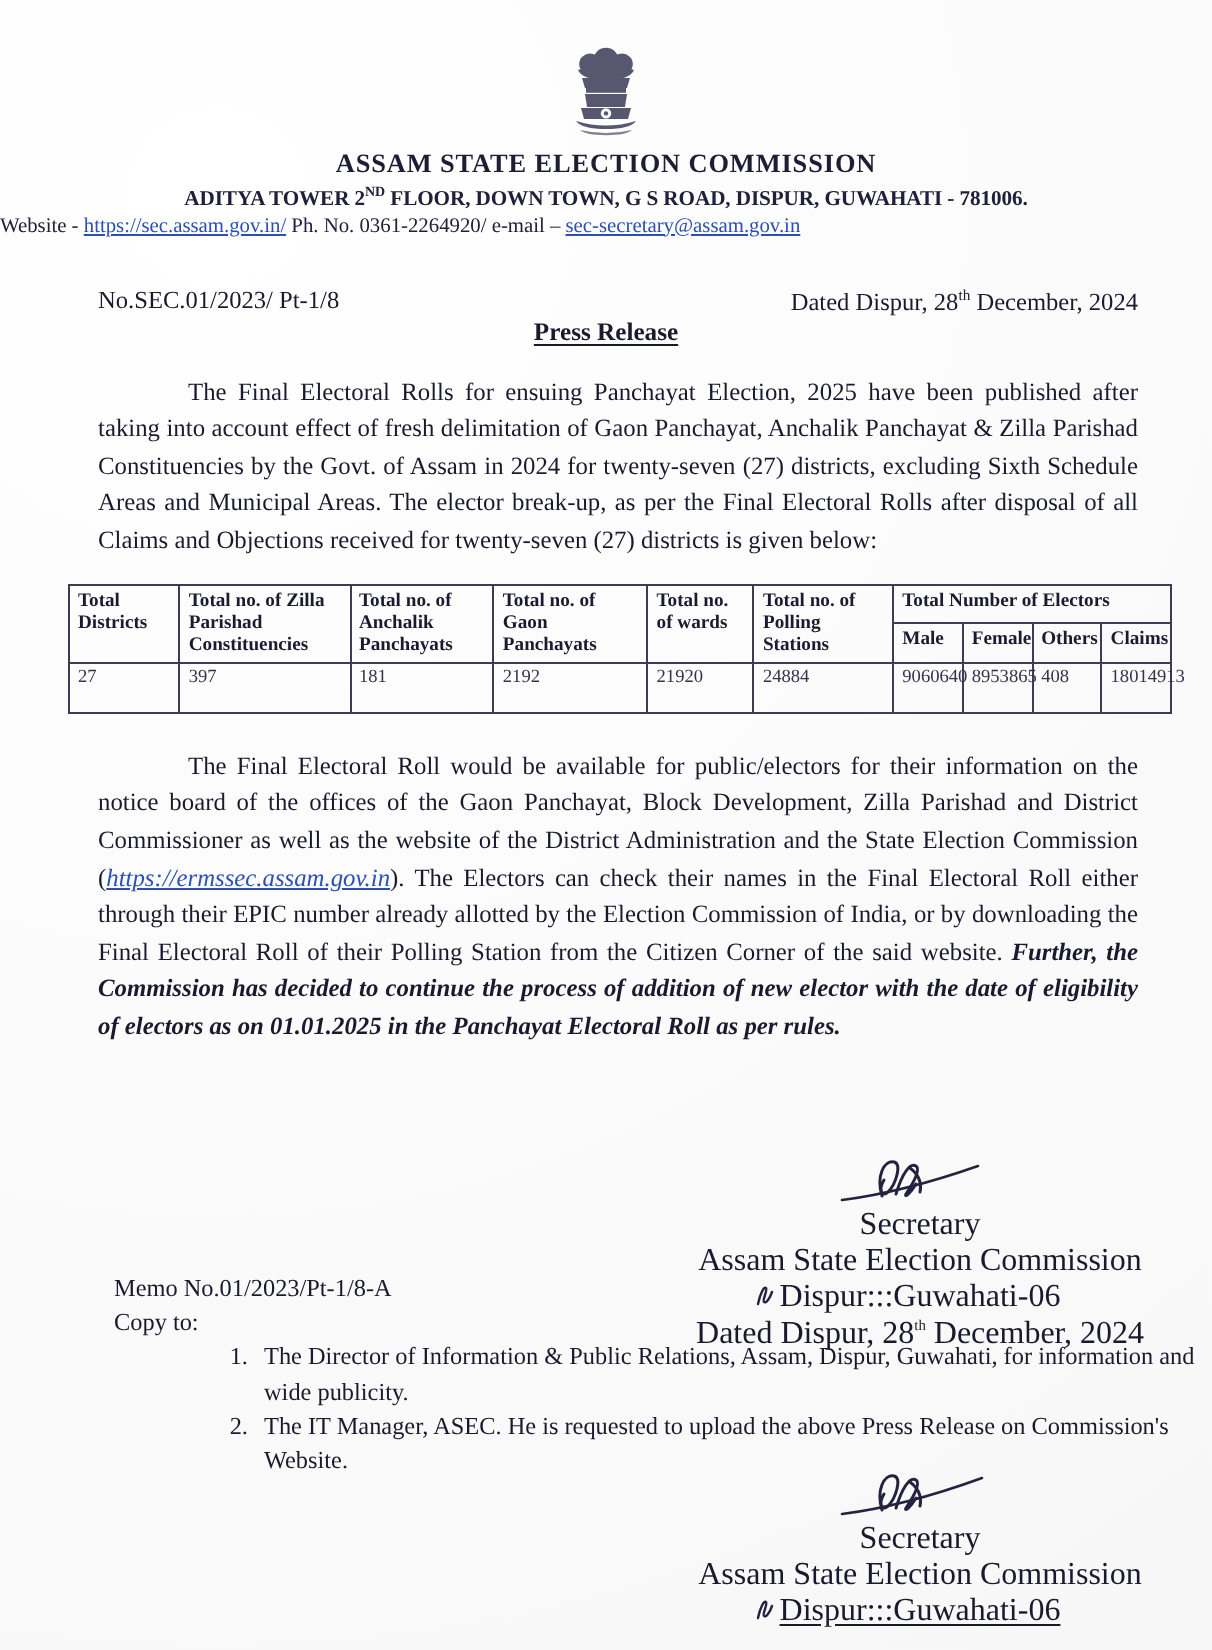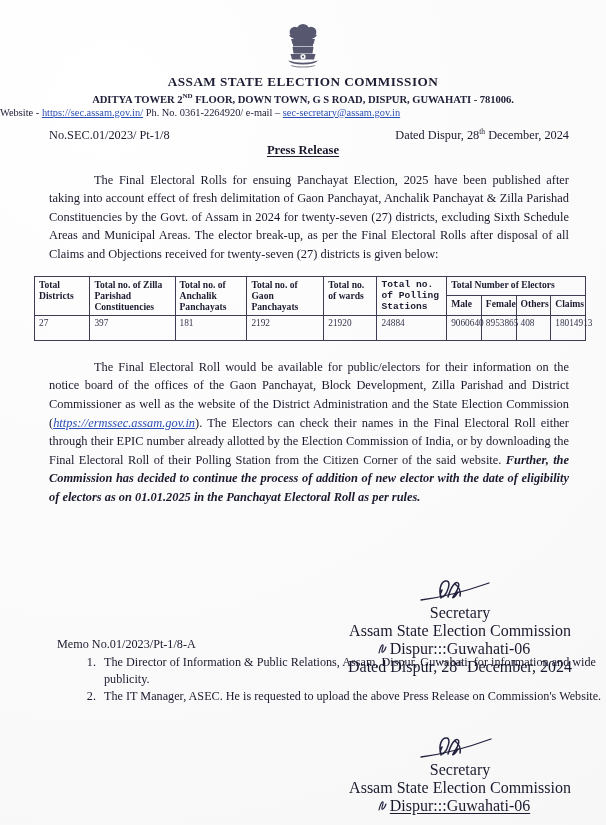--- a/index.html
+++ b/index.html
@@ -66,22 +66,22 @@
   }
   .lnk-mail {
     color: #2a4fb5;
     text-decoration: underline;
   }
 
   
   .refline {
     display: flex;
     justify-content: space-between;
-    align-items: flex-end;
-    margin: 9px 37px 0 49px;
+    align-items: center;
+    margin: 24px 37px 0 49px;
     font-size: 12.3px;
   }
   .refline sup { font-size: 7.6px; vertical-align: super; }
 
   
   .press-title {
     text-align: center;
     font-size: 12.6px;
     font-weight: 700;
     text-decoration: underline;
@@ -127,21 +127,21 @@
     font-weight: 400;
     color: #33334d;
     height: 20px;
     font-size: 9.3px;
   }
   .c0 { width: 8.6%; }
   .c1 { width: 14.0%; }
   .c2 { width: 11.6%; }
   .c3 { width: 12.5%; }
   .c4 { width: 8.2%; }
-  .c5 { width: 11.2%; font-family: Liberation Mono, monospace; }
+  .c5 { width: 11.2%; }
   .c6 { width: 10.2%; }
   .c7 { width: 10.2%; }
   .c8 { width: 6.9%; }
   .c9 { width: 12.0%; }
   .sig-scrawl {
     position: relative;
     height: 26px;
     width: 150px;
     margin: 0 auto;
   }
@@ -167,21 +167,21 @@
     font-size: 12.2px;
     line-height: 16.6px;
   }
   .copyto { margin-top: 0px; }
   ol.copies {
     margin: 1px 0 0 0;
     padding-left: 42px;
     font-size: 12.2px;
     line-height: 17.4px;
   }
-  ol.copies li { padding-left: 5px; margin-bottom: 0px; }
+  ol.copies li { padding-left: 5px; margin-bottom: 0px; margin-left: 28px; }
 </style>
 </head>
 <body>
 
 <div class="page">
 
   <div class="emblem-wrap">
     <span class="emblem">
       <svg width="44" height="48" viewBox="0 0 44 48" aria-hidden="true">
         <g fill="#4a4a63" opacity="0.92">
@@ -284,20 +284,21 @@
         <svg width="12" height="13" viewBox="0 0 12 13" aria-hidden="true">
           <path d="M2 11 C3 6, 5 2, 6 3 C7 4, 4 9, 5 10 C6 11, 8 8, 9 5" fill="none" stroke="#23233f" stroke-width="1.2" stroke-linecap="round"></path>
         </svg>
       </span><span>Dispur:::Guwahati-06</span>
     </span></div>
     <div class="sigline sig-dated"><span>Dated Dispur, 28</span><sup>th</sup><span> December, 2024</span></div>
   </div>
 
   <div class="memo">
     <div>Memo No.01/2023/Pt-1/8-A</div>
+    <div class="copyto">Copy to:</div>
     <ol class="copies">
       <li>The Director of Information &amp; Public Relations, Assam, Dispur, Guwahati, for information and wide publicity.</li>
       <li>The IT Manager, ASEC. He is requested to upload the above Press Release on Commission's Website.</li>
     </ol>
   </div>
 
   <div class="sig2wrap">
     <div class="sig-scrawl">
       <svg width="150" height="26" viewBox="0 0 150 26" aria-hidden="true">
         <g fill="none" stroke="#23233f" stroke-width="1.5" stroke-linecap="round">

